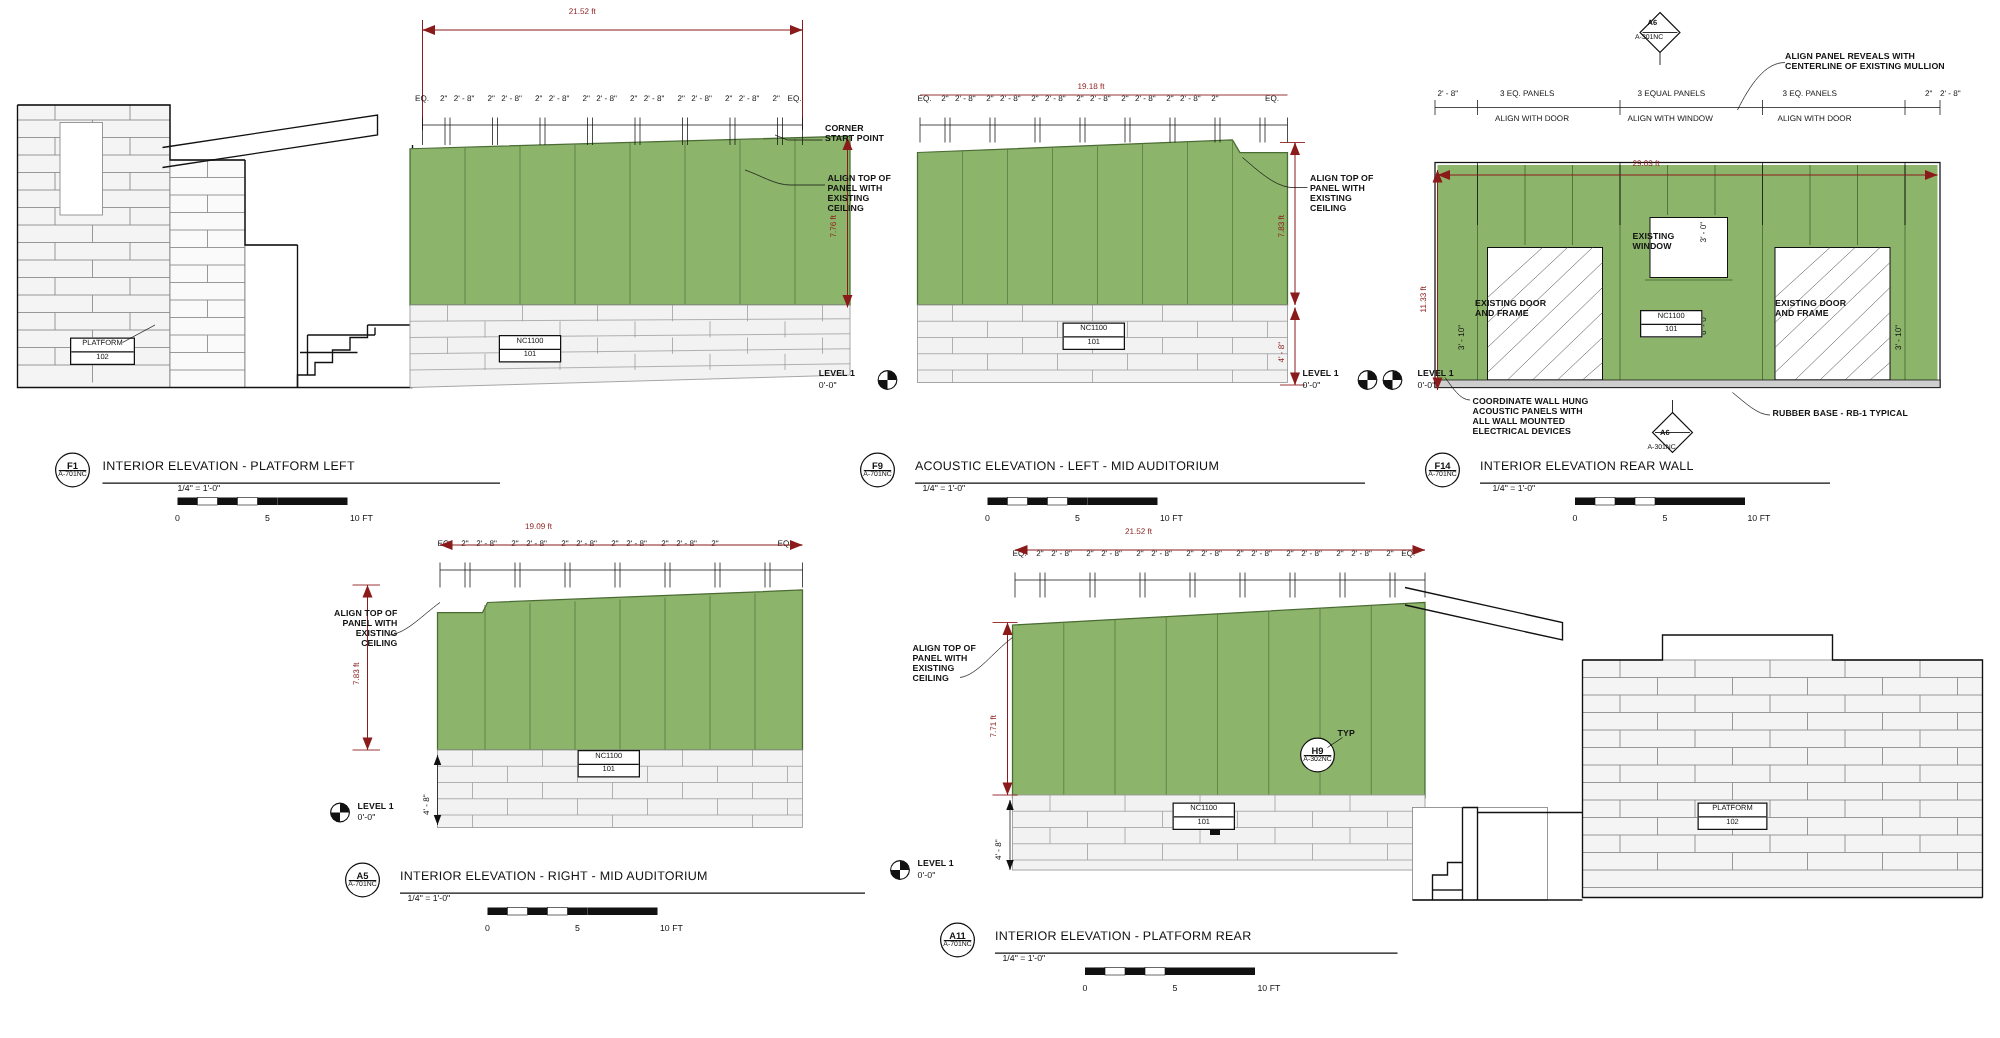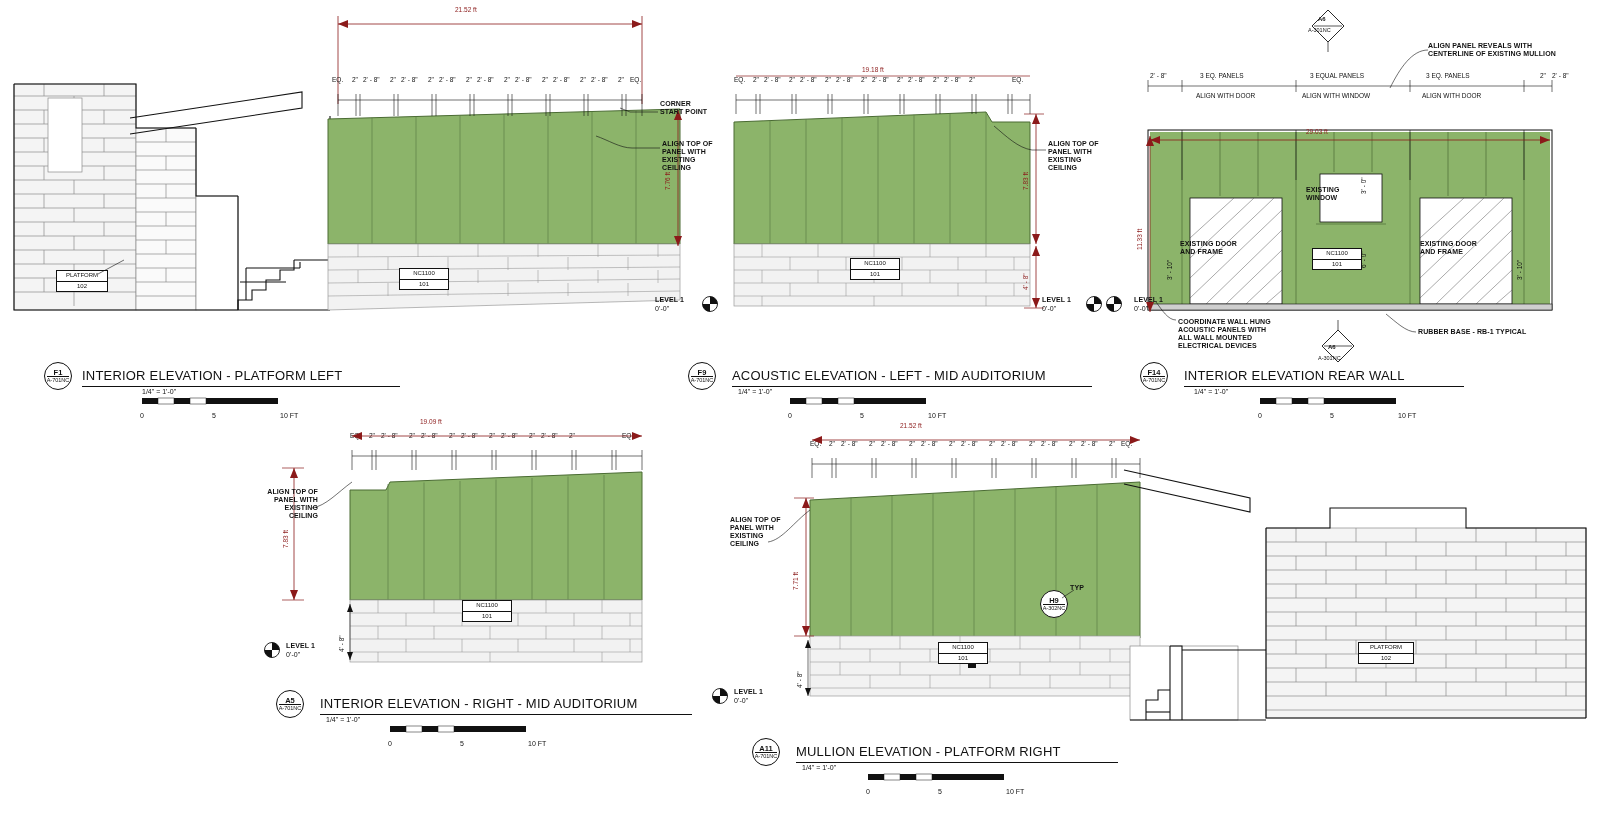--- a/index.html
+++ b/index.html
@@ -6,21 +6,21 @@
   body{width:1600px;height:830px;position:relative;overflow:hidden;
        font-family:"Liberation Sans", sans-serif;color:#111;}
   .sheet{position:absolute;inset:0;}
   .abs{position:absolute;}
   .txt{font-size:7px;line-height:1.15;white-space:pre;letter-spacing:0.1px;}
   .txt.b{font-weight:bold;}
   .dim{font-size:6.5px;white-space:pre;color:#111;}
   .red{color:#8b1a1a;}
   .blk{position:absolute;background:#111;}
   svg{position:absolute;overflow:visible;}
-  .title-text{font-size:13px;letter-spacing:0.2px;white-space:nowrap;}
+  .title-text{font-size:10px;letter-spacing:0.2px;white-space:nowrap;}
   .scale-text{font-size:7px;white-space:nowrap;}
   .bub{position:absolute;width:26px;height:26px;border-radius:50%;
        border:1px solid #111;background:#fff;display:flex;flex-direction:column;
        align-items:center;justify-content:center;}
   .bub .t{font-size:7.5px;font-weight:bold;line-height:1;}
   .bub .b{font-size:5.5px;line-height:1;margin-top:1px;}
   .bub .ln{position:absolute;left:2px;right:2px;top:50%;height:1px;background:#111;}
   .tag{position:absolute;border:1px solid #111;background:#fff;
        font-size:6px;text-align:center;line-height:1.25;padding:1px 3px;}
   .tag .ln{display:block;height:1px;background:#111;margin:1px -3px;}
@@ -984,21 +984,21 @@
     <circle cx="8" cy="8" r="7.5" fill="#fff" stroke="#111" stroke-width="0.9"></circle>
     <path d="M8,8 L8,0.5 A7.5,7.5 0 0 1 15.5,8 Z" fill="#111"></path>
     <path d="M8,8 L8,15.5 A7.5,7.5 0 0 1 0.5,8 Z" fill="#111"></path>
   </svg>
 
   <div class="bub" style="left:52px;top:318px;">
     <span class="t">A11</span>
     <span class="ln"></span>
     <span class="b">A-701NC</span>
   </div>
-  <div class="abs title-text" style="left:96px;top:324px;">MULLION ELEVATION - PLATFORM RIGHT</div>
+  <div class="abs title-text" style="left:96px;top:324px;">INTERIOR ELEVATION - PLATFORM REAR</div>
   <div class="blk" style="left:96px;top:342px;width:322px;height:1.2px;"></div>
   <div class="abs scale-text" style="left:102px;top:344px;">1/4" = 1'-0"</div>
   <svg style="left:168px;top:354px;width:150px;height:16px">
     <rect x="0" y="0" width="16" height="6" fill="#111"></rect>
         <rect x="16" y="0" width="16" height="6" fill="#fff" stroke="#111" stroke-width="0.5"></rect>
     <rect x="32" y="0" width="16" height="6" fill="#111"></rect>
         <rect x="48" y="0" width="16" height="6" fill="#fff" stroke="#111" stroke-width="0.5"></rect>
     <rect x="64" y="0" width="16" height="6" fill="#111"></rect>
         <rect x="80" y="0" width="56" height="6" fill="#111"></rect>
   </svg>

